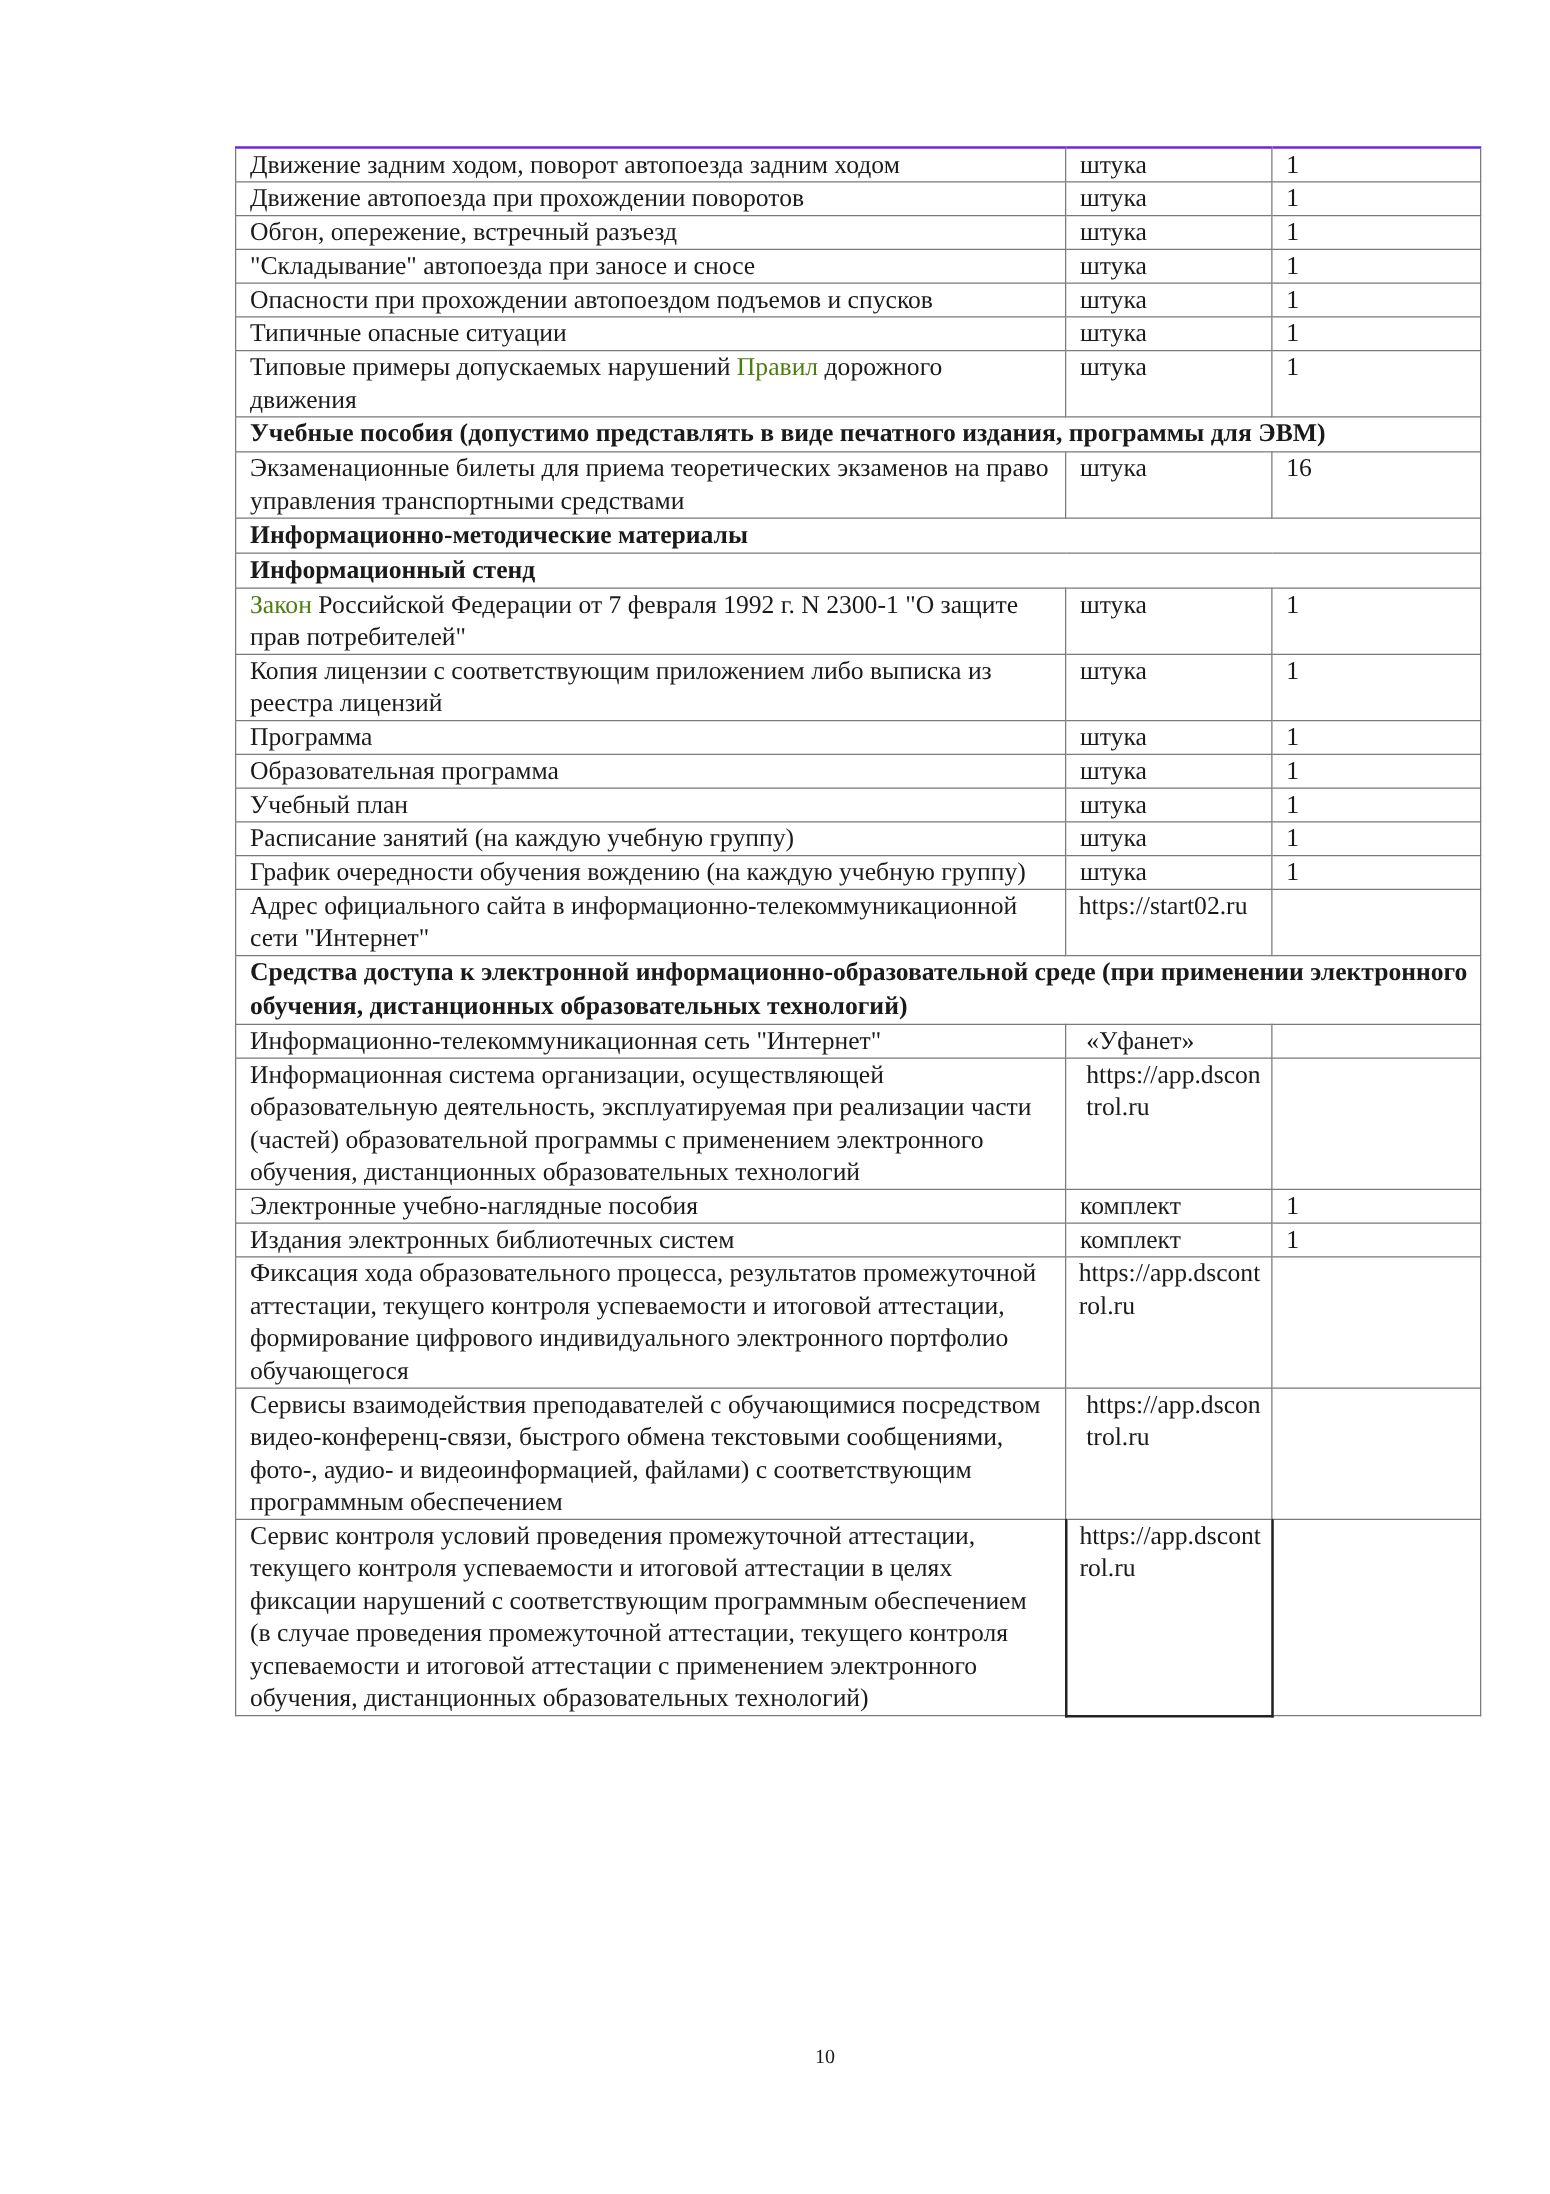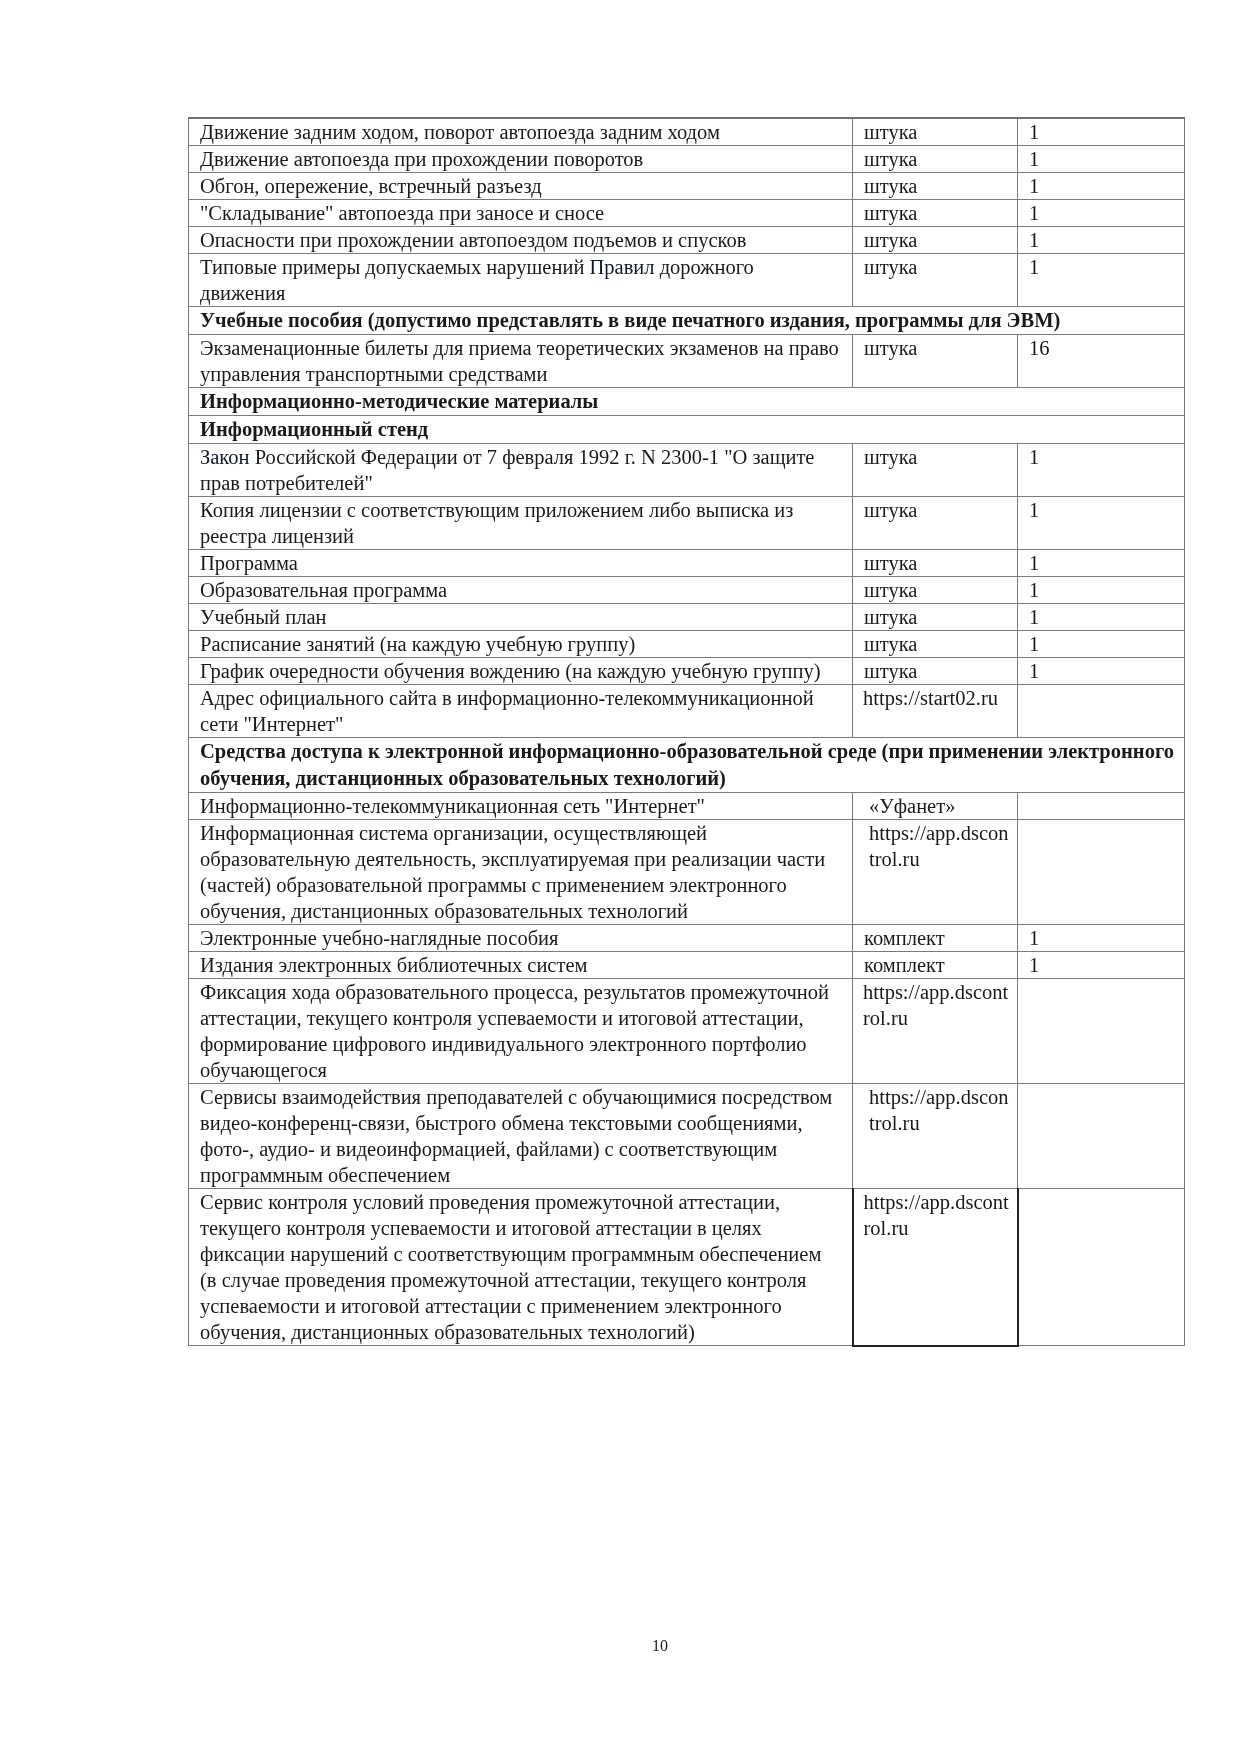--- a/index.html
+++ b/index.html
@@ -31,41 +31,41 @@
       line-height: 26px;
     }
     table.doc-table col.c-name { width: 664px; }
     table.doc-table col.c-unit { width: 165px; }
     table.doc-table col.c-qty  { width: 167px; }
     table.doc-table td {
       border: 1.5px solid #7a7a7a;
       padding: 0 10px 0 11px;
       vertical-align: top;
     }
-    table.doc-table tr:first-child td { border-top: 2px solid #737373; }
+    table.doc-table tr:first-child td { border-top: 2px solid #6d28d9; }
     td.unit, td.qty {
       text-align: left;
       padding-left: 4px;
       padding-right: 4px;
     }
     td.unit.url {
       text-align: left;
       padding-left: 10px;
       padding-right: 4px;
       word-break: break-all;
     }
     td.unit.url.indent { padding-left: 16px; }
     td.section {
       font-weight: bold;
       padding-top: 11px;
       padding-bottom: 11px;
       line-height: 27px;
     }
     .link {
-      color: #0f172a;
+      color: #4d7c0f;
     }
     .page-number {
       position: absolute;
       left: 0;
       width: 1320px;
       top: 1637px;
       text-align: center;
       font-size: 16px;
     }
   </style>
@@ -99,20 +99,25 @@
         <td>"Складывание" автопоезда при заносе и сносе</td>
         <td class="unit">штука</td>
         <td class="qty">1</td>
       </tr>
       <tr>
         <td>Опасности при прохождении автопоездом подъемов и спусков</td>
         <td class="unit">штука</td>
         <td class="qty">1</td>
       </tr>
       <tr>
+        <td>Типичные опасные ситуации</td>
+        <td class="unit">штука</td>
+        <td class="qty">1</td>
+      </tr>
+      <tr>
         <td><span>Типовые примеры допускаемых нарушений </span><a class="link">Правил</a><span> дорожного движения</span></td>
         <td class="unit">штука</td>
         <td class="qty">1</td>
       </tr>
       <tr>
         <td class="section" colspan="3">Учебные пособия (допустимо представлять в виде печатного издания, программы для ЭВМ)</td>
       </tr>
       <tr>
         <td>Экзаменационные билеты для приема теоретических экзаменов на право управления транспортными средствами</td>
         <td class="unit">штука</td>

